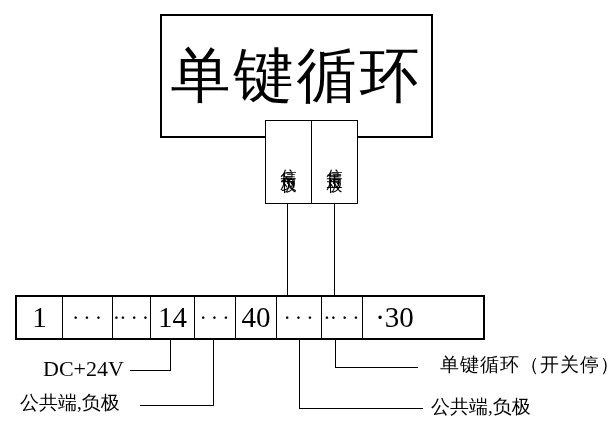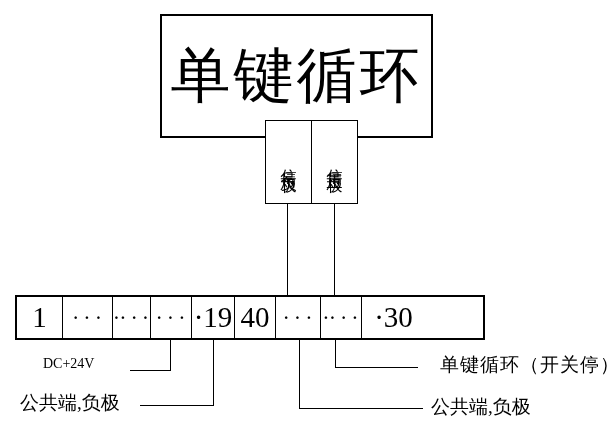--- a/index.html
+++ b/index.html
@@ -45,21 +45,21 @@
     display:flex;align-items:center;justify-content:center;
     font-size:29px;white-space:nowrap;overflow:hidden;
   }
   .cell:last-child{border-right:none;margin-left:12px;}
   .cell.dots{font-size:16px;font-weight:bold;letter-spacing:1px;}
   .c1{width:46px}.c2{width:50px}.c3{width:38px}.c4{width:38px}.c5{width:44px}
   .c6{width:41px}.c7{width:43px}.c8{width:41px}.c9{width:45px}.c10{width:41px}.c11{width:39px}
 
   
   .callout{position:absolute;font-size:19px;white-space:nowrap;line-height:1.2;}
-  .dc{left:43px;top:356px;font-size:14px;}
+  .dc{left:43px;top:356px;font-size:22px;}
   .common-left{left:20px;top:392px;}
   .cycle-right{left:440px;top:354px;letter-spacing:1px;}
   .common-right{left:431px;top:396px;}
 </style>
 </head>
 <body>
 
 <div class="stage">
 
   <div class="box title-box">
@@ -75,22 +75,22 @@
     </div>
   </div>
 
   <div class="line" style="left:287px;top:204px;width:1px;height:91px;"></div>
   <div class="line" style="left:334px;top:204px;width:1px;height:91px;"></div>
 
   <div class="strip">
     <div class="cell c1">1</div>
     <div class="cell c2 dots">· · ·</div>
     <div class="cell c3 dots">·· · ·</div>
+    <div class="cell c5">14</div>
     <div class="cell c6 dots">· · ·</div>
-    <div class="cell c7">·19</div>
     <div class="cell c8">40</div>
     <div class="cell c9 dots">· · ·</div>
     <div class="cell c10 dots">·· · ·</div>
     <div class="cell c11">·30</div>
   </div>
 
   <div class="line" style="left:170px;top:340px;width:1px;height:31px;"></div>
   <div class="line" style="left:130px;top:370px;width:41px;height:1px;"></div>
 
   <div class="line" style="left:213px;top:340px;width:1px;height:66px;"></div>

